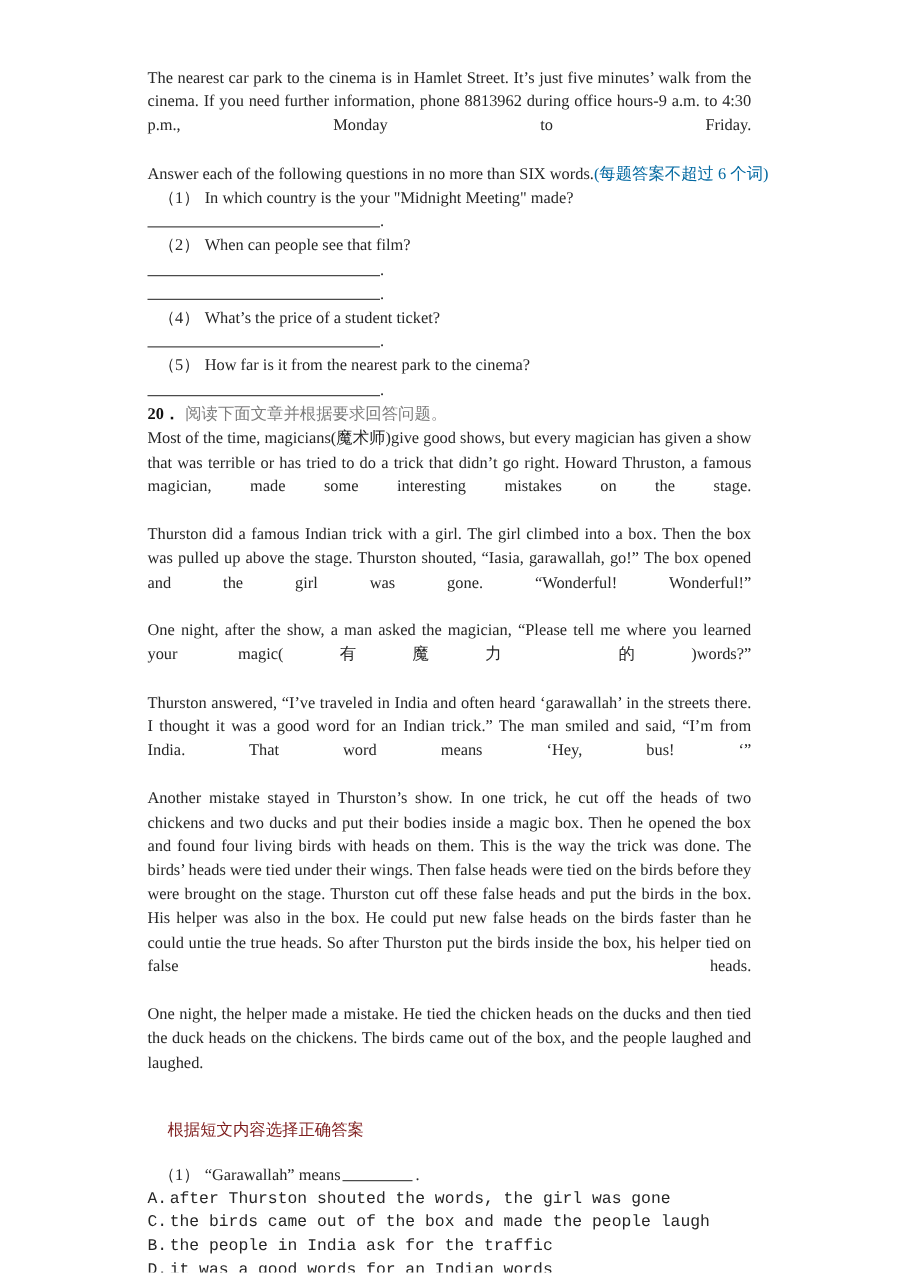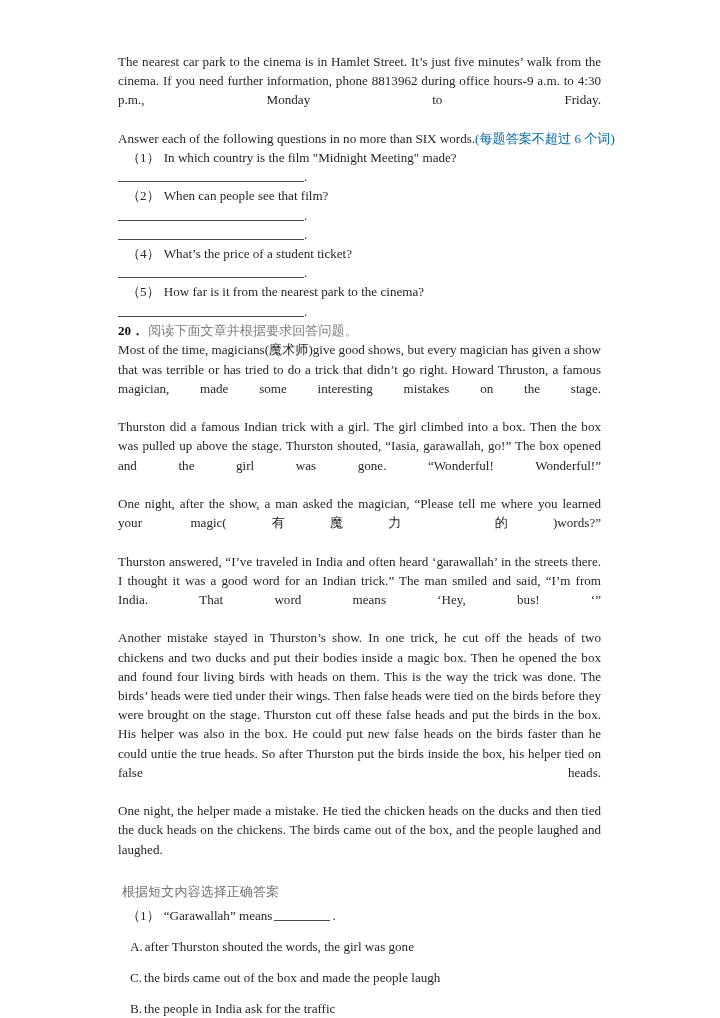--- a/index.html
+++ b/index.html
@@ -105,58 +105,59 @@
   }
   .sec-head .cn {
     color: #7d7d7d;
     padding-left: 4px;
   }
 
   
   .cn-directive {
     font-size: 13.1px;
     line-height: 19.6px;
-    margin: 4px;
-    color: #737373;
+    margin: 16px;
+    color: #7f1d1d;
     white-space: nowrap;
   }
 
   
   .inline-blank {
     display: inline-block;
     width: 56px;
     border-bottom: 1px solid #4a4a4a;
     height: 11px;
     vertical-align: -1px;
     margin: 0 2px;
   }
 
   
   .opt {
     font-size: 13.1px;
     line-height: 19.2px;
-    margin: 12px;
+    margin: 0;
     color: #262626;
     white-space: nowrap;
+    font-family: Liberation Mono, monospace;
   }
   .opt .letter { margin-right: 2px; }
 
   .cn-inline { color: #0369a1; }
 </style>
 </head>
 <body>
 
 <div class="page">
   <div class="content">
 
     <p class="para">The nearest car park to the cinema is in Hamlet Street. It’s just five minutes’ walk from the cinema. If you need further information, phone 8813962 during office hours-9 a.m. to 4:30 p.m., Monday to Friday.</p>
 
     <p class="line"><span>Answer each of the following questions in no more than SIX words.</span><span class="cn-inline">(每题答案不超过 6 个词)</span></p>
 
-    <p class="q-item"><span class="q-num">（1）</span><span class="q-gap"></span><span>In which country is the film "Midnight Meeting" made?</span></p>
+    <p class="q-item"><span class="q-num">（1）</span><span class="q-gap"></span><span>In which country is the your "Midnight Meeting" made?</span></p>
     <p class="answer-rule"><span class="rule"></span><span class="dot">.</span></p>
 
     <p class="q-item"><span class="q-num">（2）</span><span class="q-gap"></span><span>When can people see that film?</span></p>
     <p class="answer-rule"><span class="rule"></span><span class="dot">.</span></p>
 
     <p class="answer-rule"><span class="rule"></span><span class="dot">.</span></p>
 
     <p class="q-item"><span class="q-num">（4）</span><span class="q-gap"></span><span>What’s the price of a student ticket?</span></p>
     <p class="answer-rule"><span class="rule"></span><span class="dot">.</span></p>
 

